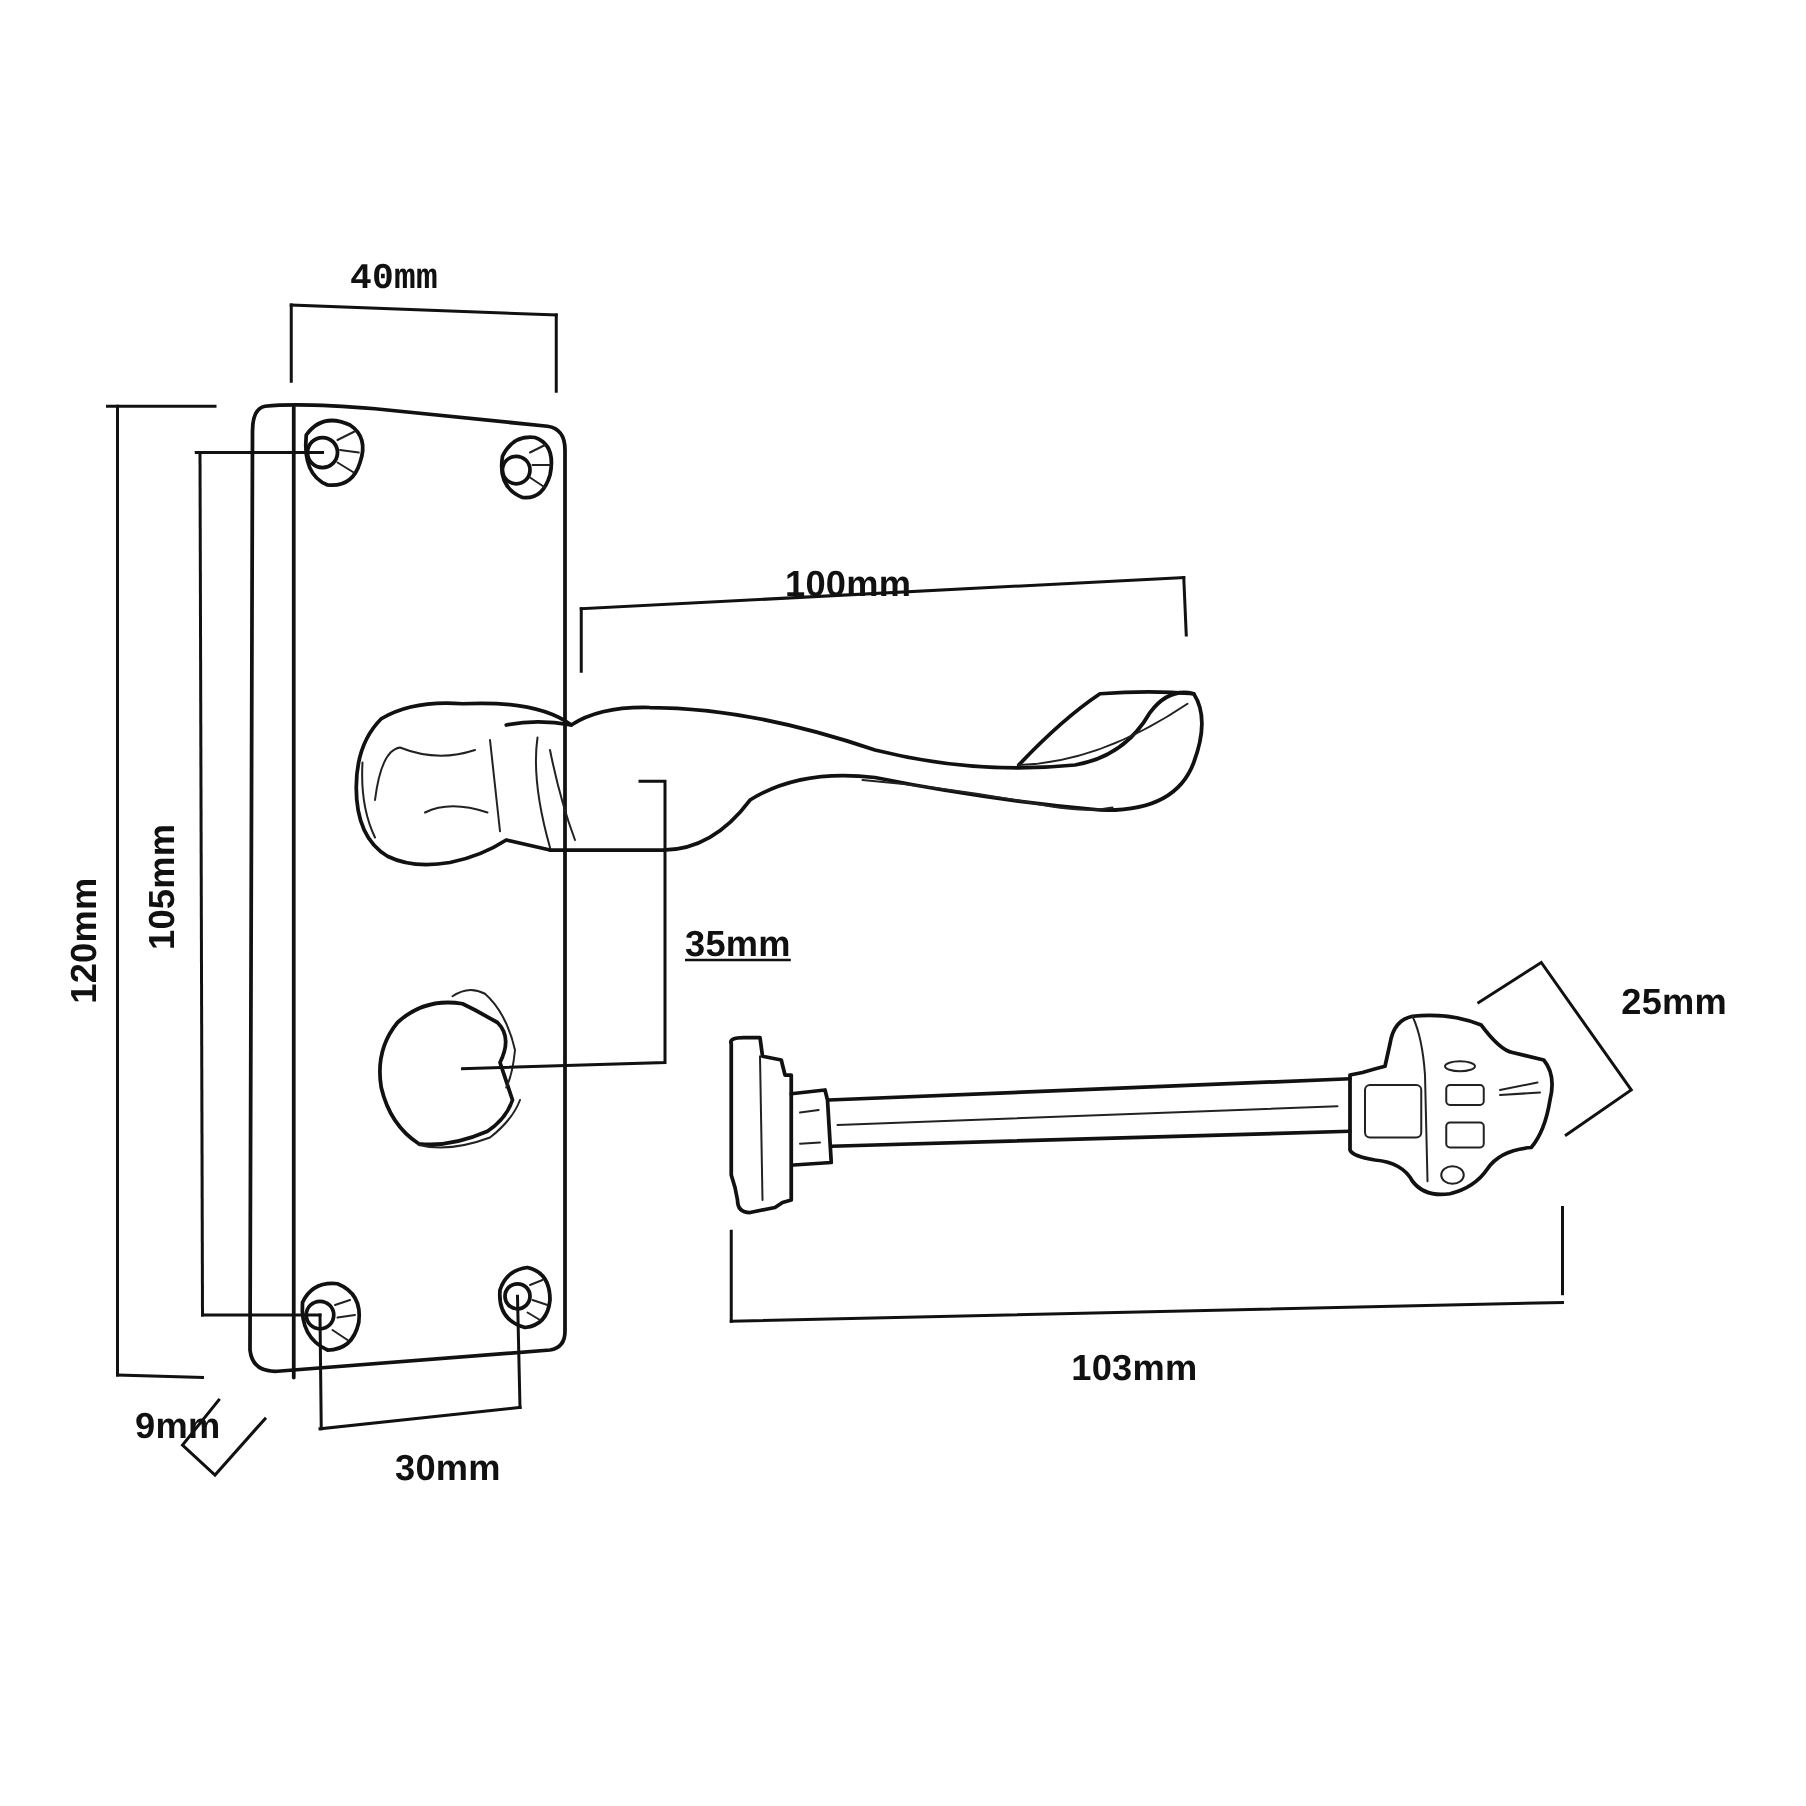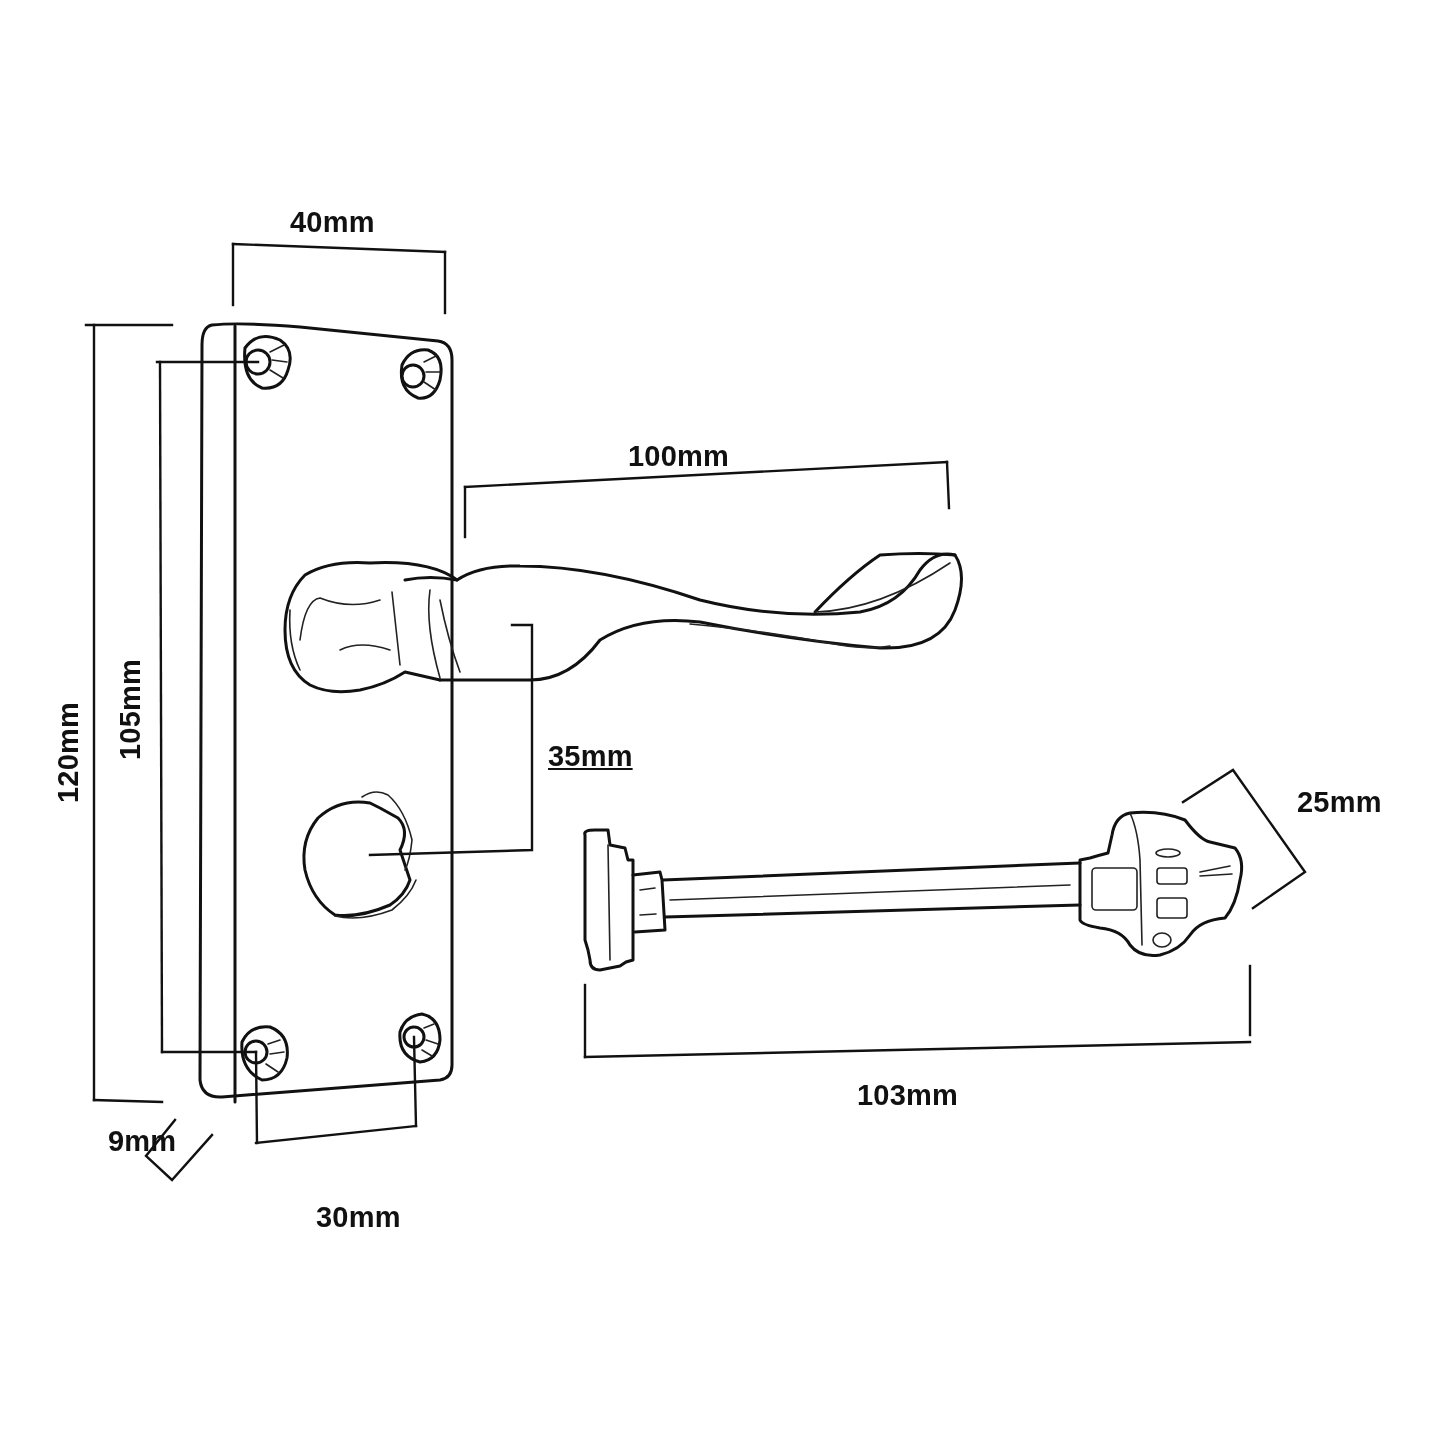--- a/index.html
+++ b/index.html
@@ -119,21 +119,21 @@
     <path class="dim" d="M 175 1120 L 146 1156 L 172 1180 L 212 1135"></path>
 
     <path class="dim" d="M 1183 802 L 1233 770 L 1305 872 L 1253 908"></path>
 
     <path class="dim" d="M 585 985 L 585 1057"></path>
     <path class="dim" d="M 585 1057 L 1250 1042"></path>
     <path class="dim" d="M 1250 966 L 1250 1035"></path>
   </g>
 </svg>
 
-<div class="lbl" style="left:290px; top:206px;">40mm</div>
+<div class="lbl" style="left:280px; top:206px;font-family:Liberation Mono, monospace;">40mm</div>
 <div class="lbl vert" style="left:52px; top:803px;">120mm</div>
 <div class="lbl vert" style="left:114px; top:760px;">105mm</div>
-<div class="lbl" style="left:628px; top:440px;">100mm</div>
+<div class="lbl" style="left:628px; top:452px;">100mm</div>
 <div class="lbl" style="left:548px; top:740px;text-decoration:underline;">35mm</div>
 <div class="lbl" style="left:1297px; top:786px;text-align:center;">25mm</div>
 <div class="lbl" style="left:857px; top:1079px;text-align:center;">103mm</div>
-<div class="lbl" style="left:316px; top:1201px;">30mm</div>
+<div class="lbl" style="left:316px; top:1159px;">30mm</div>
 <div class="lbl" style="left:108px; top:1125px;">9mm</div>
 
 </body></html>

